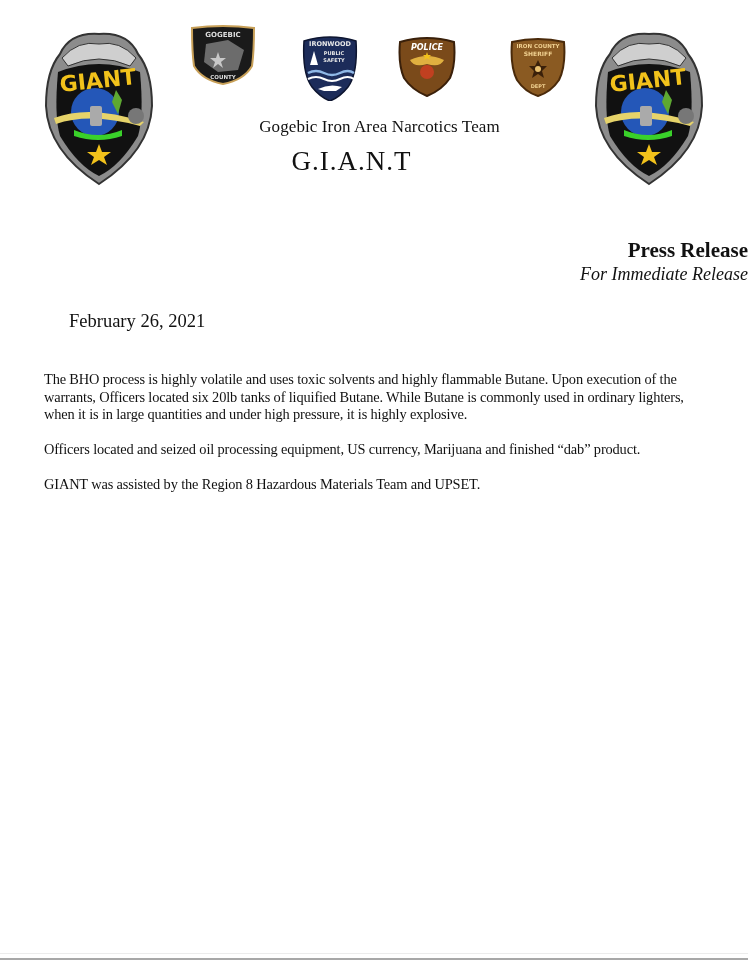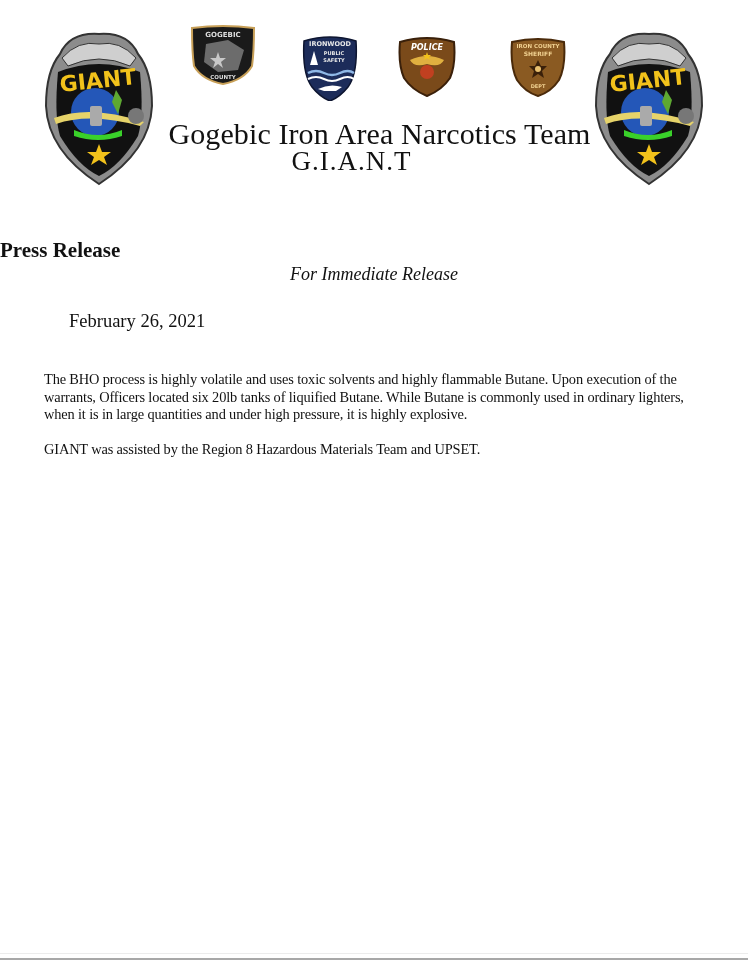--- a/index.html
+++ b/index.html
@@ -1,25 +1,25 @@
 <!DOCTYPE html>
 <html><head>
 <meta charset="utf-8">
 <style>
   html, body { margin: 0; padding: 0; background: #ffffff; }
   body { width: 748px; height: 960px; position: relative; overflow: hidden;
          font-family: "Liberation Serif", "DejaVu Serif", serif; color: #111; }
   .abs { position: absolute; }
   .badge svg { display: block; }
-  .title1 { left: 0; width: 748px; top: 117px; text-align: center; font-size: 30px; letter-spacing: 0.1px; }
+  .title1 { left: 0; width: 748px; top: 117px; text-align: center; font-size: 17px; letter-spacing: 0.1px; }
   .title1 span { display: inline-block; margin-left: 11px; }
   .title2 { left: 0; width: 692px; top: 146px; text-align: center; font-size: 27px; letter-spacing: 1px; }
   .title2 span { display: inline-block; margin-left: 11px; }
-  .pr-title { left: 0; width: 748px; top: 238px; text-align: left; font-size: 21px; font-weight: bold; }
-  .pr-sub { left: 0; width: 748px; top: 264px; text-align: center; font-size: 18px; font-style: italic; }
+  .pr-title { left: 0; width: 748px; top: 238px; text-align: right; font-size: 21px; font-weight: bold; }
+  .pr-sub { left: 0; width: 748px; top: 264px; text-align: right; font-size: 18px; font-style: italic; }
   .date { left: 44px; top: 311px; font-size: 18.5px; margin-left: 25px; }
   .body-text { left: 44px; width: 670px; top: 371px; font-size: 14.4px; line-height: 17.5px; letter-spacing: -0.15px; }
   .body-text p { margin: 0 0 17.5px 0; }
   .bottom-line1 { left: 0; top: 953px; width: 748px; height: 1px; background: #ececec; }
   .bottom-line2 { left: 0; top: 958px; width: 748px; height: 2px; background: #a8a8a8; }
 </style>
 </head>
 <body>
 
 <div class="abs badge" style="left:40px;top:26px;">
@@ -101,17 +101,18 @@
 <div class="abs title1"><span>Gogebic Iron Area Narcotics Team</span></div>
 <div class="abs title2"><span>G.I.A.N.T</span></div>
 
 <div class="abs pr-title">Press Release</div>
 <div class="abs pr-sub">For Immediate Release</div>
 
 <div class="abs date">February 26, 2021</div>
 
 <div class="abs body-text">
   <p>The BHO process is highly volatile and uses toxic solvents and highly flammable Butane.  Upon execution of the warrants, Officers located six 20lb tanks of liquified Butane.  While Butane is commonly used in ordinary lighters, when it is in large quantities and under high pressure, it is highly explosive.</p>
+  <p>Officers located and seized oil processing equipment, US currency, Marijuana and finished “dab” product.</p>
   <p>GIANT was assisted by the Region 8 Hazardous Materials Team and UPSET.</p>
 </div>
 
 <div class="abs bottom-line1"></div>
 <div class="abs bottom-line2"></div>
 
 </body></html>

